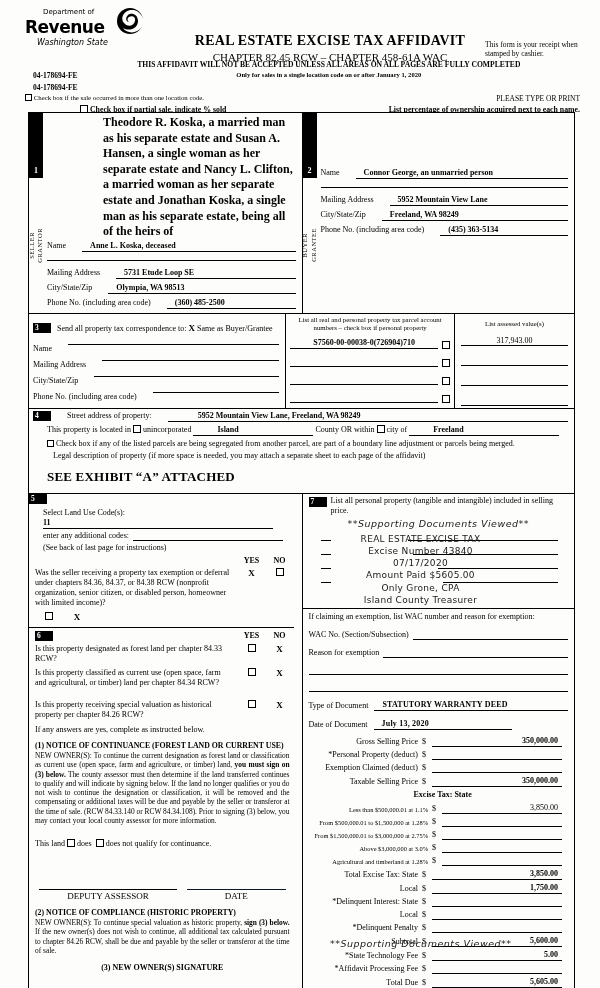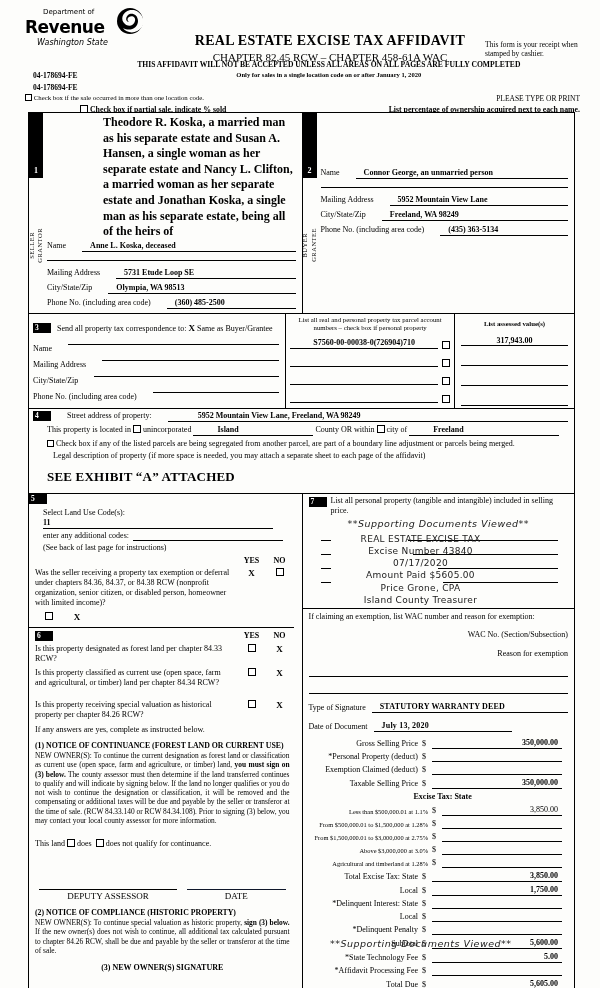--- a/index.html
+++ b/index.html
@@ -40,21 +40,21 @@
   .nameblock { font-weight:bold; font-size:12px; margin-left:56px; line-height:1.3; }
   .frow { display:flex; align-items:flex-start; margin-top:4px;gap:12px; }
   .frow .lbl { white-space:nowrap; padding-right:4px; }
   .frow .val { flex:1; border-bottom:1px solid #000; font-weight:bold; padding-left:8px; white-space:nowrap; }
   .blankline { border-bottom:1px solid #000; height:9px; }
 
   
   .s3 { border-top:1.5px solid #000; display:flex; }
   .s3-left { width:47%; padding:3px 6px 5px 4px; }
   .s3-mid { width:31%; border-left:1px solid #000; padding:2px 4px; }
-  .s3-right { width:22%; border-left:1px solid #000; padding:2px 6px;font-weight:bold; }
+  .s3-right { width:22%; border-left:1px solid #000; padding:2px 6px; }
   .mk { background:#000; color:#fff; font-weight:bold; display:inline-block; min-width:18px; height:10px; line-height:10px; padding-left:2px; font-size:7.5px; vertical-align:1px; margin-right:4px; }
   .s3head { text-align:center; font-size:6.8px; line-height:1.2; }
   .parcelrow { display:flex; align-items:flex-end; margin-top:10px; }
   .parcelrow .pl { flex:1; border-bottom:1px solid #000; text-align:center; font-weight:bold; font-size:8px; }
   .parcelrow .cb { margin-left:4px; }
   .assessrow { border-bottom:1px solid #000; margin-top:10px; height:10px; text-align:center; }
 
   
   .s4 { border-top:1.5px solid #000; padding:2px 6px 4px 4px; }
   .inlineul { display:inline-block; border-bottom:1px solid #000; font-weight:bold; padding:0 14px; }
@@ -88,21 +88,21 @@
 
   
   .s7top { padding:2px 6px; }
   .stampwrap { position:relative; margin-top:2px; min-height:86px; }
   .stampline { position:absolute; right:10px; height:1px; background:#000; }
   .stampdash { position:absolute; width:10px; height:1px; background:#000; }
   .stampf { font-family:"DejaVu Sans",sans-serif; color:#1a1a1a; }
   .stamp-viewed { font-style:italic; font-size:9.5px; text-align:center; letter-spacing:0.5px; }
   .stampblk { position:relative; z-index:1; margin-left:22px; margin-top:3px; font-size:9px; line-height:1.35; letter-spacing:0.3px; text-align:center; width:180px; }
   .exempt { border-top:1px solid #000; padding:3px 6px; }
-  .wacrow { display:flex; align-items:flex-end; margin-top:8px;flex-direction:column; }
+  .wacrow { display:flex; align-items:flex-end; margin-top:8px; }
   .wacrow .ln { flex:1; border-bottom:1px solid #000; margin-left:4px; height:9px; }
   .fullln { border-bottom:1px solid #000; height:11px; }
   .docrow { display:flex; align-items:flex-end; margin-top:8px; }
   .docrow .lbl { white-space:nowrap; padding-right:6px; }
   .docrow .val { flex:1; border-bottom:1px solid #000; font-weight:bold; padding-left:8px; letter-spacing:0.2px; }
   .moneyrow { display:flex; align-items:flex-end; margin-top:3px; padding-right:6px; }
   .moneyrow .ml { flex:1; text-align:right; padding-right:4px; white-space:nowrap; }
   .moneyrow .dollar { width:10px; text-align:left; }
   .moneyrow .mv { width:130px; border-bottom:1px solid #000; text-align:right; font-weight:bold; padding-right:4px; }
   .moneyrow.tiny .ml { font-size:6.4px; }
@@ -417,41 +417,41 @@
             <div class="stampdash" style="top:22px; left:12px;"></div>
             <div class="stampdash" style="top:36px; left:12px;"></div>
             <div class="stampdash" style="top:50px; left:12px;"></div>
             <div class="stampdash" style="top:64px; left:12px;"></div>
             <div class="stampf stamp-viewed">**Supporting Documents Viewed**</div>
             <div class="stampf stampblk">
               <div>REAL ESTATE EXCISE TAX</div>
               <div>Excise Number 43840</div>
               <div>07/17/2020</div>
               <div>Amount Paid $5605.00</div>
-              <div>Price Grone, CPA</div>
+              <div>Only Grone, CPA</div>
               <div>Island County Treasurer</div>
             </div>
           </div>
         </div>
 
         <div class="exempt">
           <div>If claiming an exemption, list WAC number and reason for exemption:</div>
           <div class="wacrow">
             <span>WAC No. (Section/Subsection)</span>
             <span class="ln"></span>
           </div>
           <div class="wacrow">
             <span>Reason for exemption</span>
             <span class="ln"></span>
           </div>
           <div class="fullln" style="margin-top:6px;"></div>
           <div class="fullln" style="margin-top:6px;"></div>
 
           <div class="docrow">
-            <span class="lbl">Type of Signature</span>
+            <span class="lbl">Type of Document</span>
             <span class="val">STATUTORY WARRANTY DEED</span>
           </div>
           <div class="docrow">
             <span class="lbl">Date of Document</span>
             <span class="val" style="flex:0.7;">July 13, 2020</span>
           </div>
 
           <div style="margin-top:6px;">
             <div class="moneyrow">
               <span class="ml">Gross Selling Price</span>

